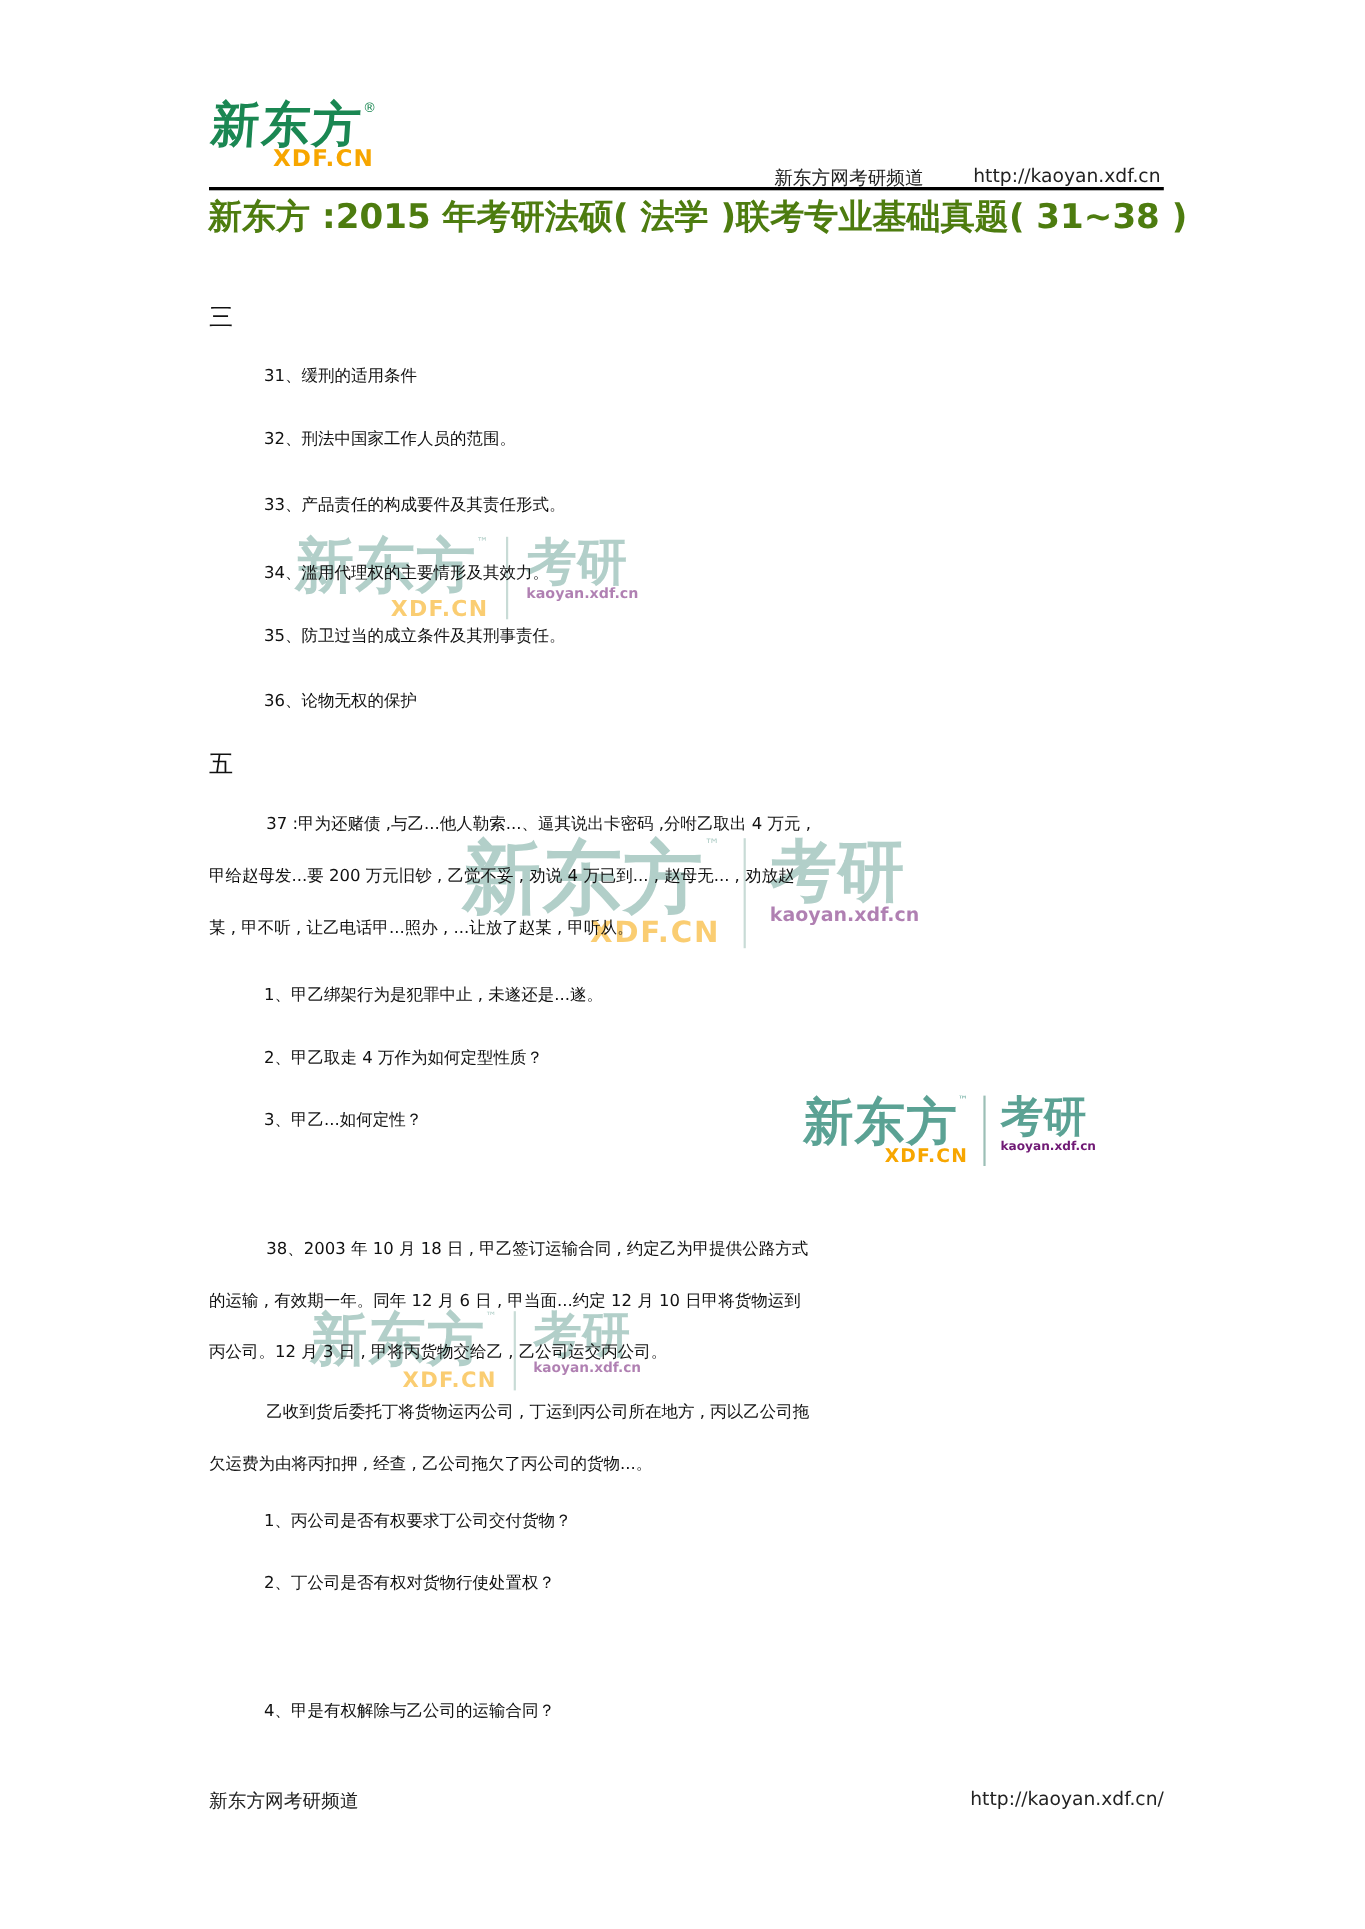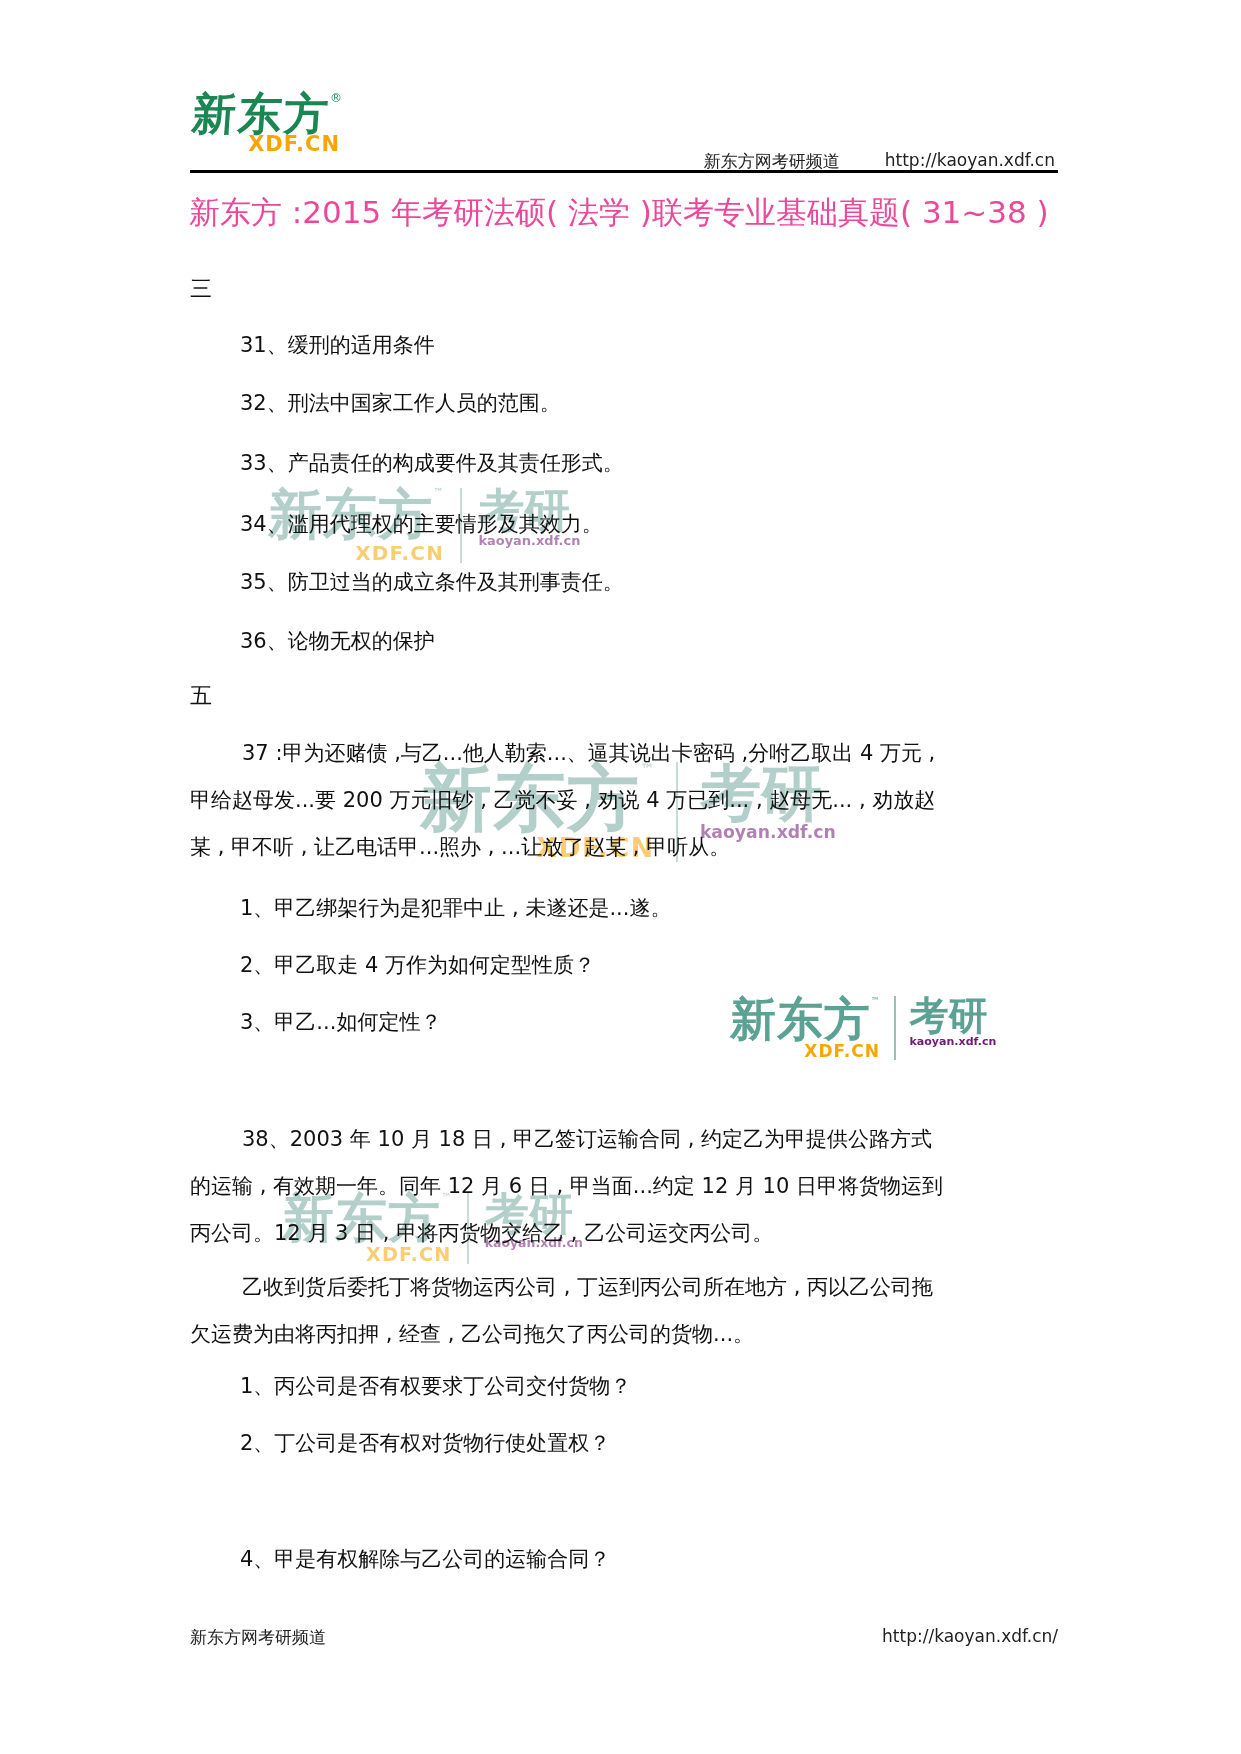--- a/index.html
+++ b/index.html
@@ -26,28 +26,28 @@
   
   .header-right {
     position:absolute; top:150px; right:186px;
     font-size:17px; color:#222; display:flex; gap:45px; white-space:nowrap;
   }
   .header-divider {
     position:absolute; left:190px; right:183px; top:170px;
     height:3px; background:#000;
   }
   .page-title {
-    position:absolute; left:189px; top:192px;
-    font-size:31px; font-weight:normal; color:#ec4899;
+    position:absolute; left:189px; top:176px;
+    font-size:31px; font-weight:bold; color:#4d7c0f;
     white-space:nowrap; letter-spacing:0px;
   }
   
   .line {
     position:absolute; left:190px;
-    font-size:21px; color:#111; white-space:nowrap;
+    font-size:15px; color:#111; white-space:nowrap;
     z-index:2; line-height:1.3;
   }
   .sec-label { font-size:22px; }
   .item { left:240px; }
   .ind { left:242px; }
   
   .wm {
     position:absolute; display:flex; align-items:stretch; gap:0.18em;
     color:#74a89d; z-index:1; line-height:1;justify-content:flex-end;
   }

